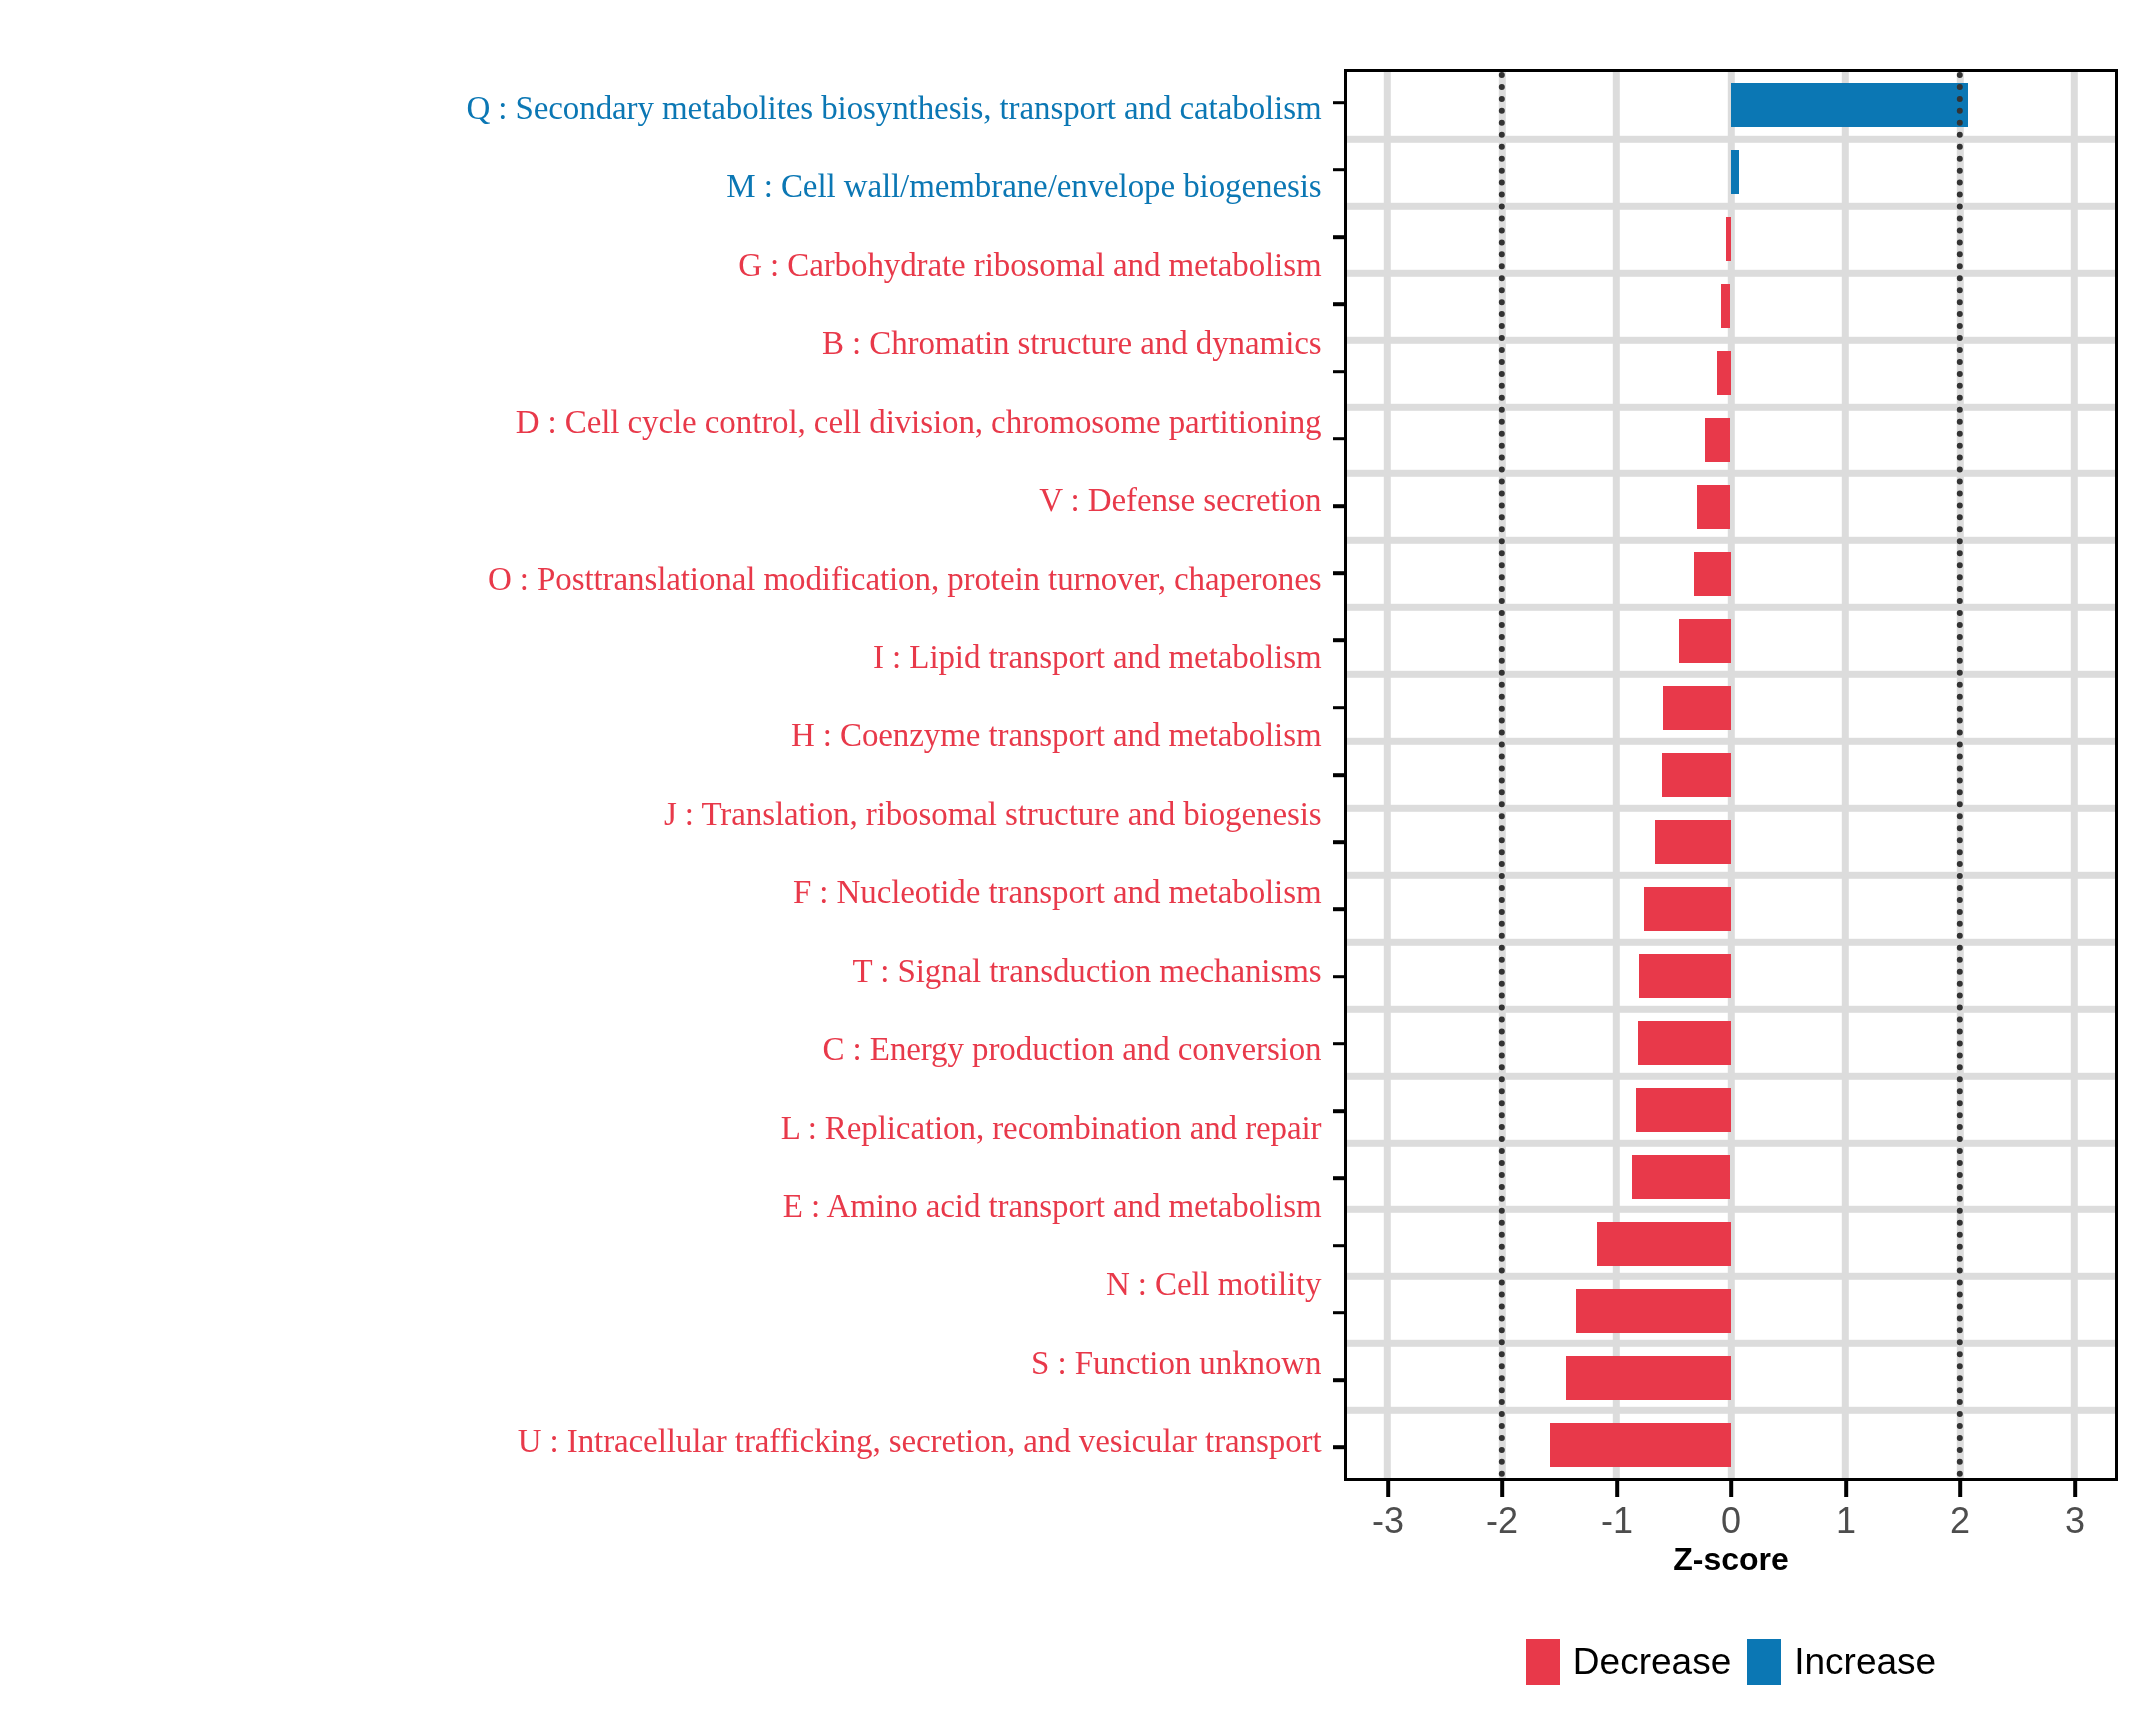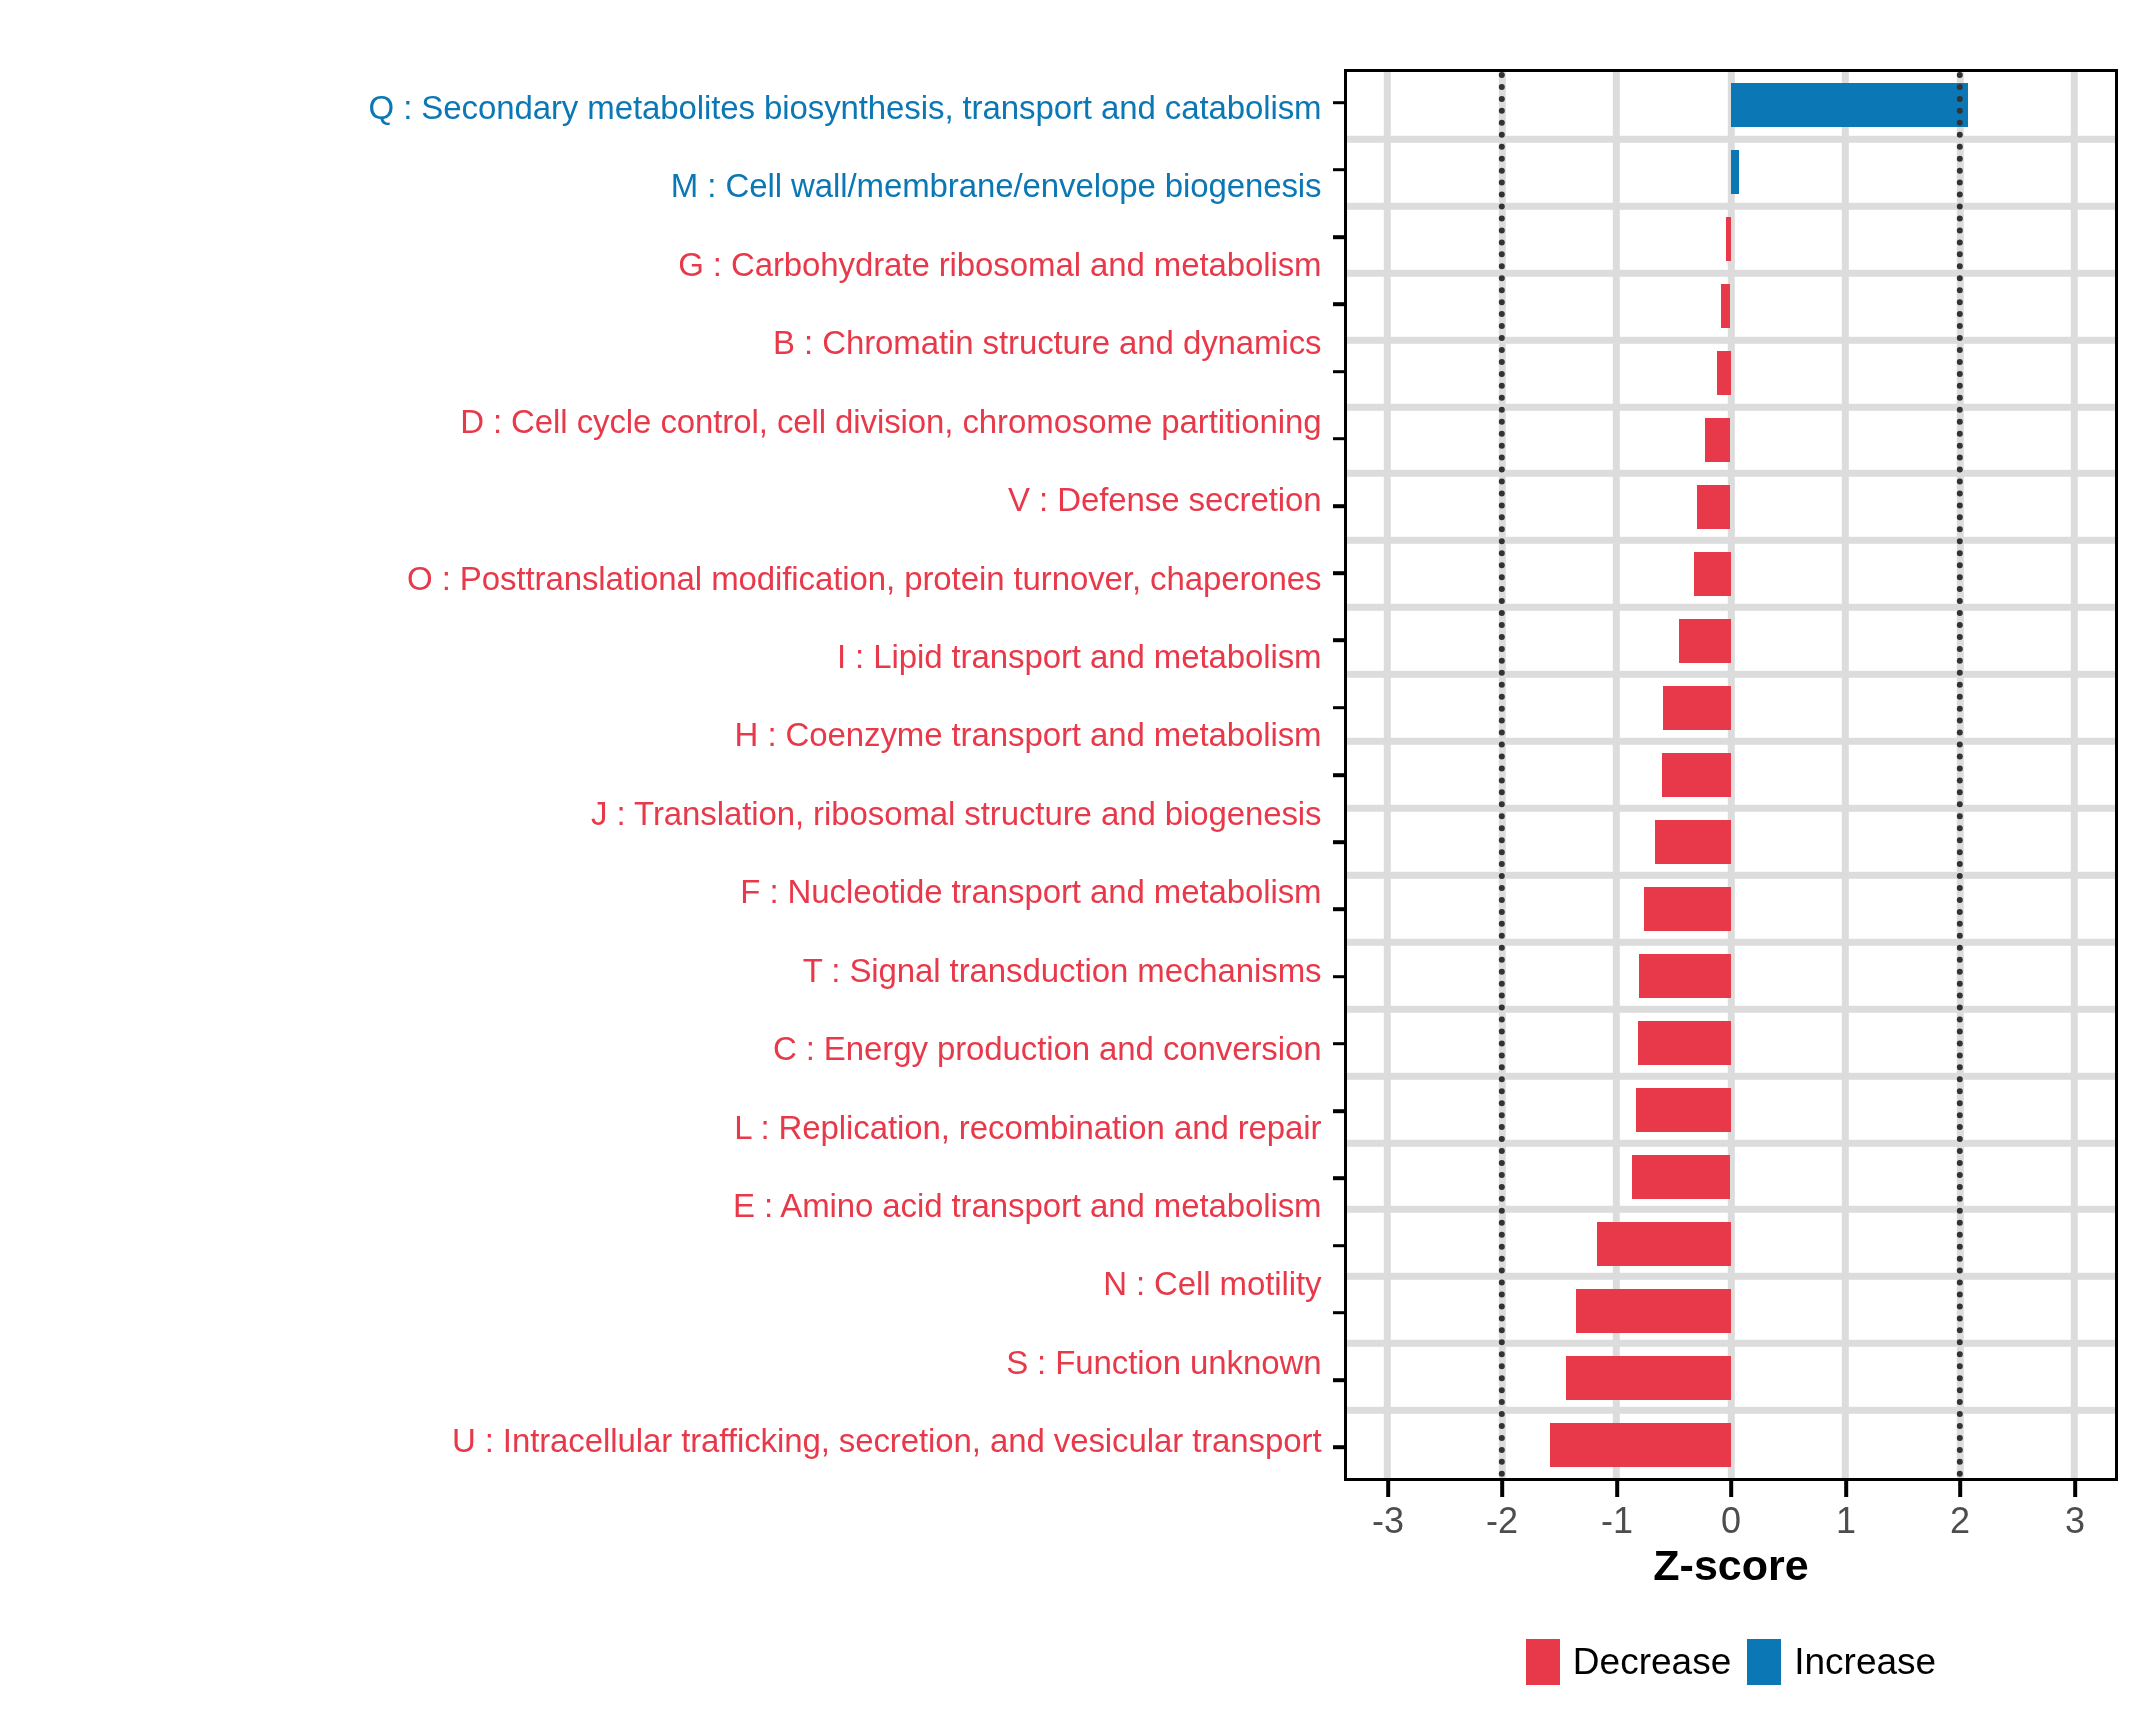--- a/index.html
+++ b/index.html
@@ -25,20 +25,21 @@
 
   
   #ylabels {
     position: absolute;
     left: 0px;
     top: 69px;
     width: 1333px;
     height: 1412px;
     display: flex;
     flex-direction: column;
+    font-family: Liberation Serif, serif;
   }
   .ylabel-row {
     flex: 1 1 0;
     display: flex;
     align-items: center;
     justify-content: flex-end;
     padding-right: 11.5px;
     box-sizing: border-box;
   }
   .ylabel-text {
@@ -162,21 +163,21 @@
     color: #4d4d4d;
     transform: translateX(-50%);
     white-space: nowrap;
   }
   #xaxis-title {
     position: absolute;
     left: 1344px;
     top: 1541px;
     width: 774px;
     text-align: center;
-    font-size: 43px;
+    font-size: 32px;
     font-weight: bold;
     color: #000000;
   }
 
   
   #legend {
     position: absolute;
     left: 1344px;
     top: 1629px;
     width: 774px;

